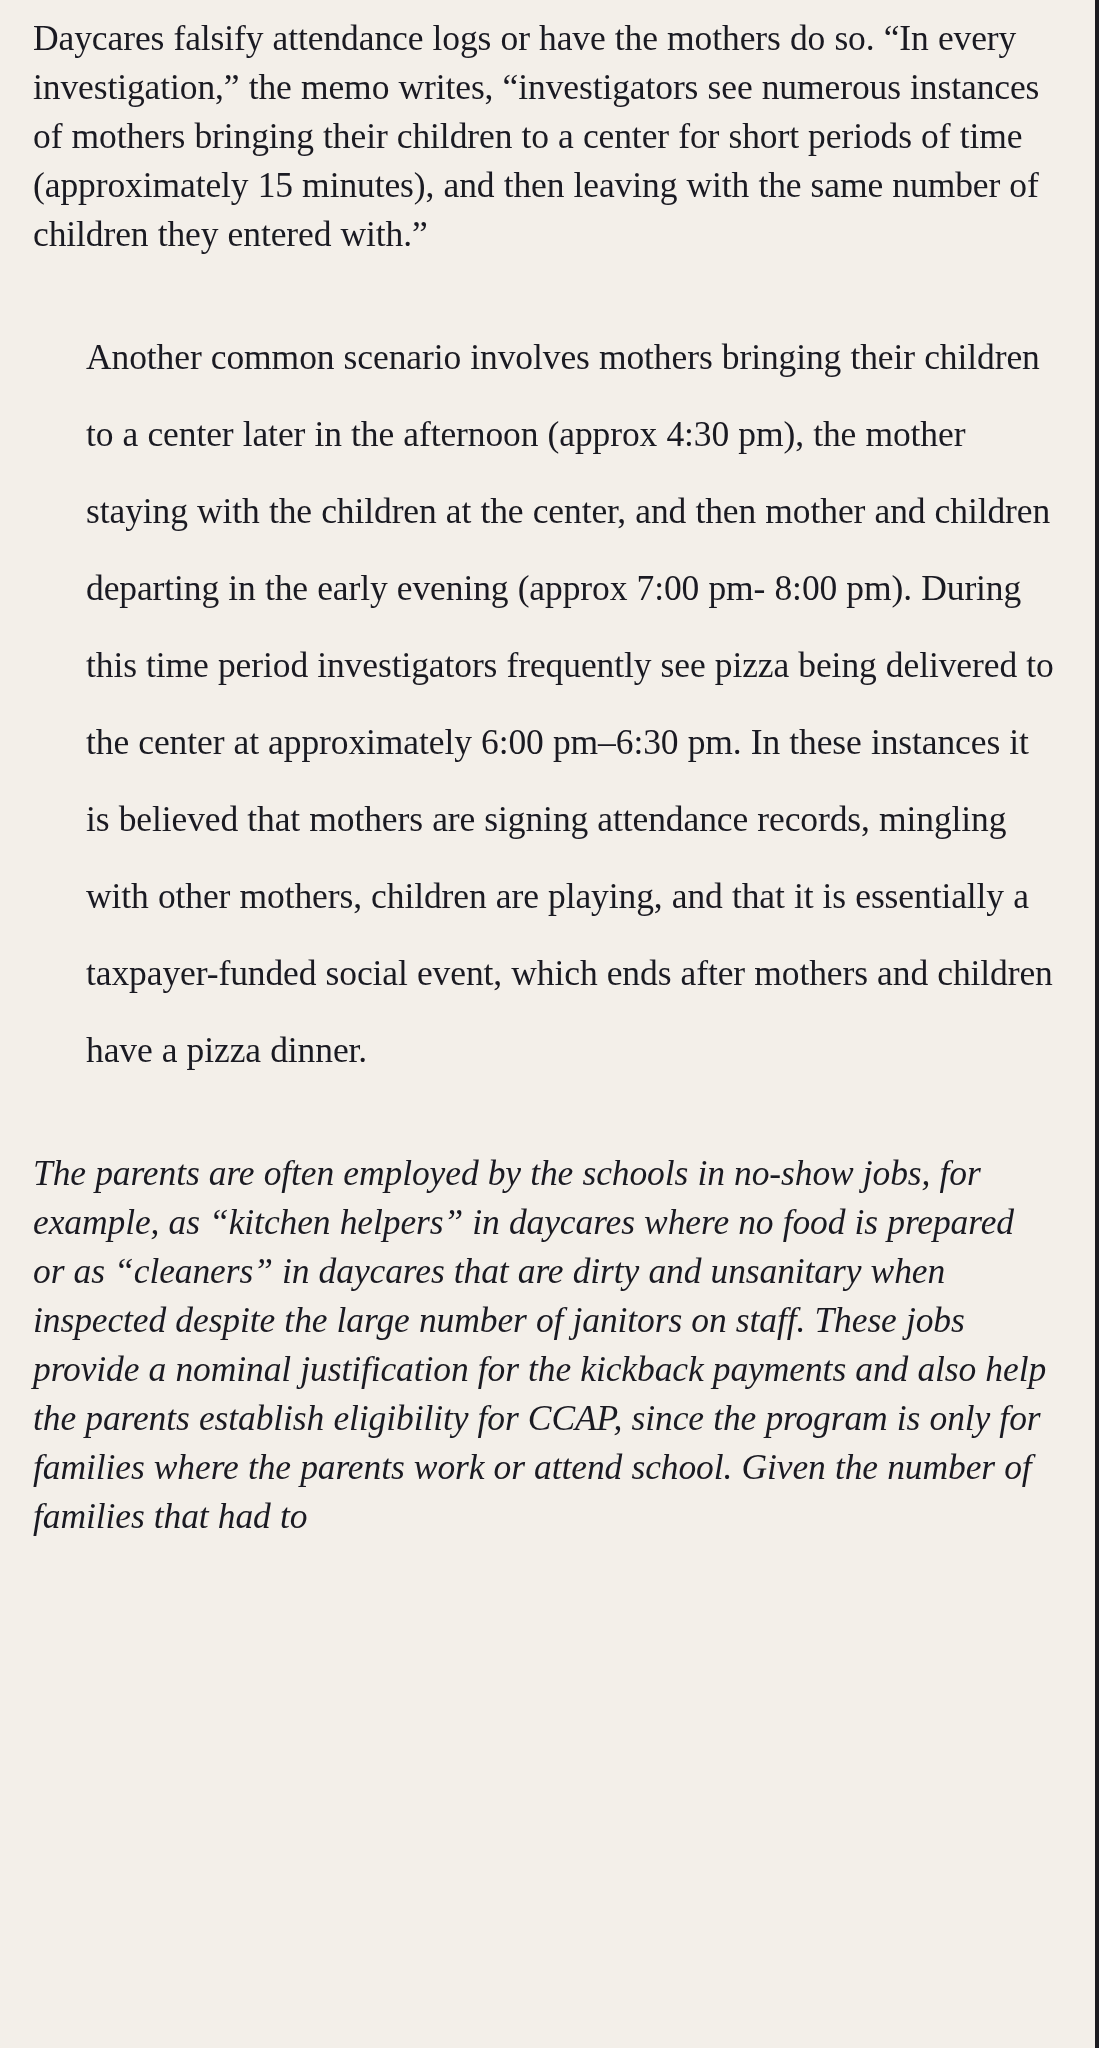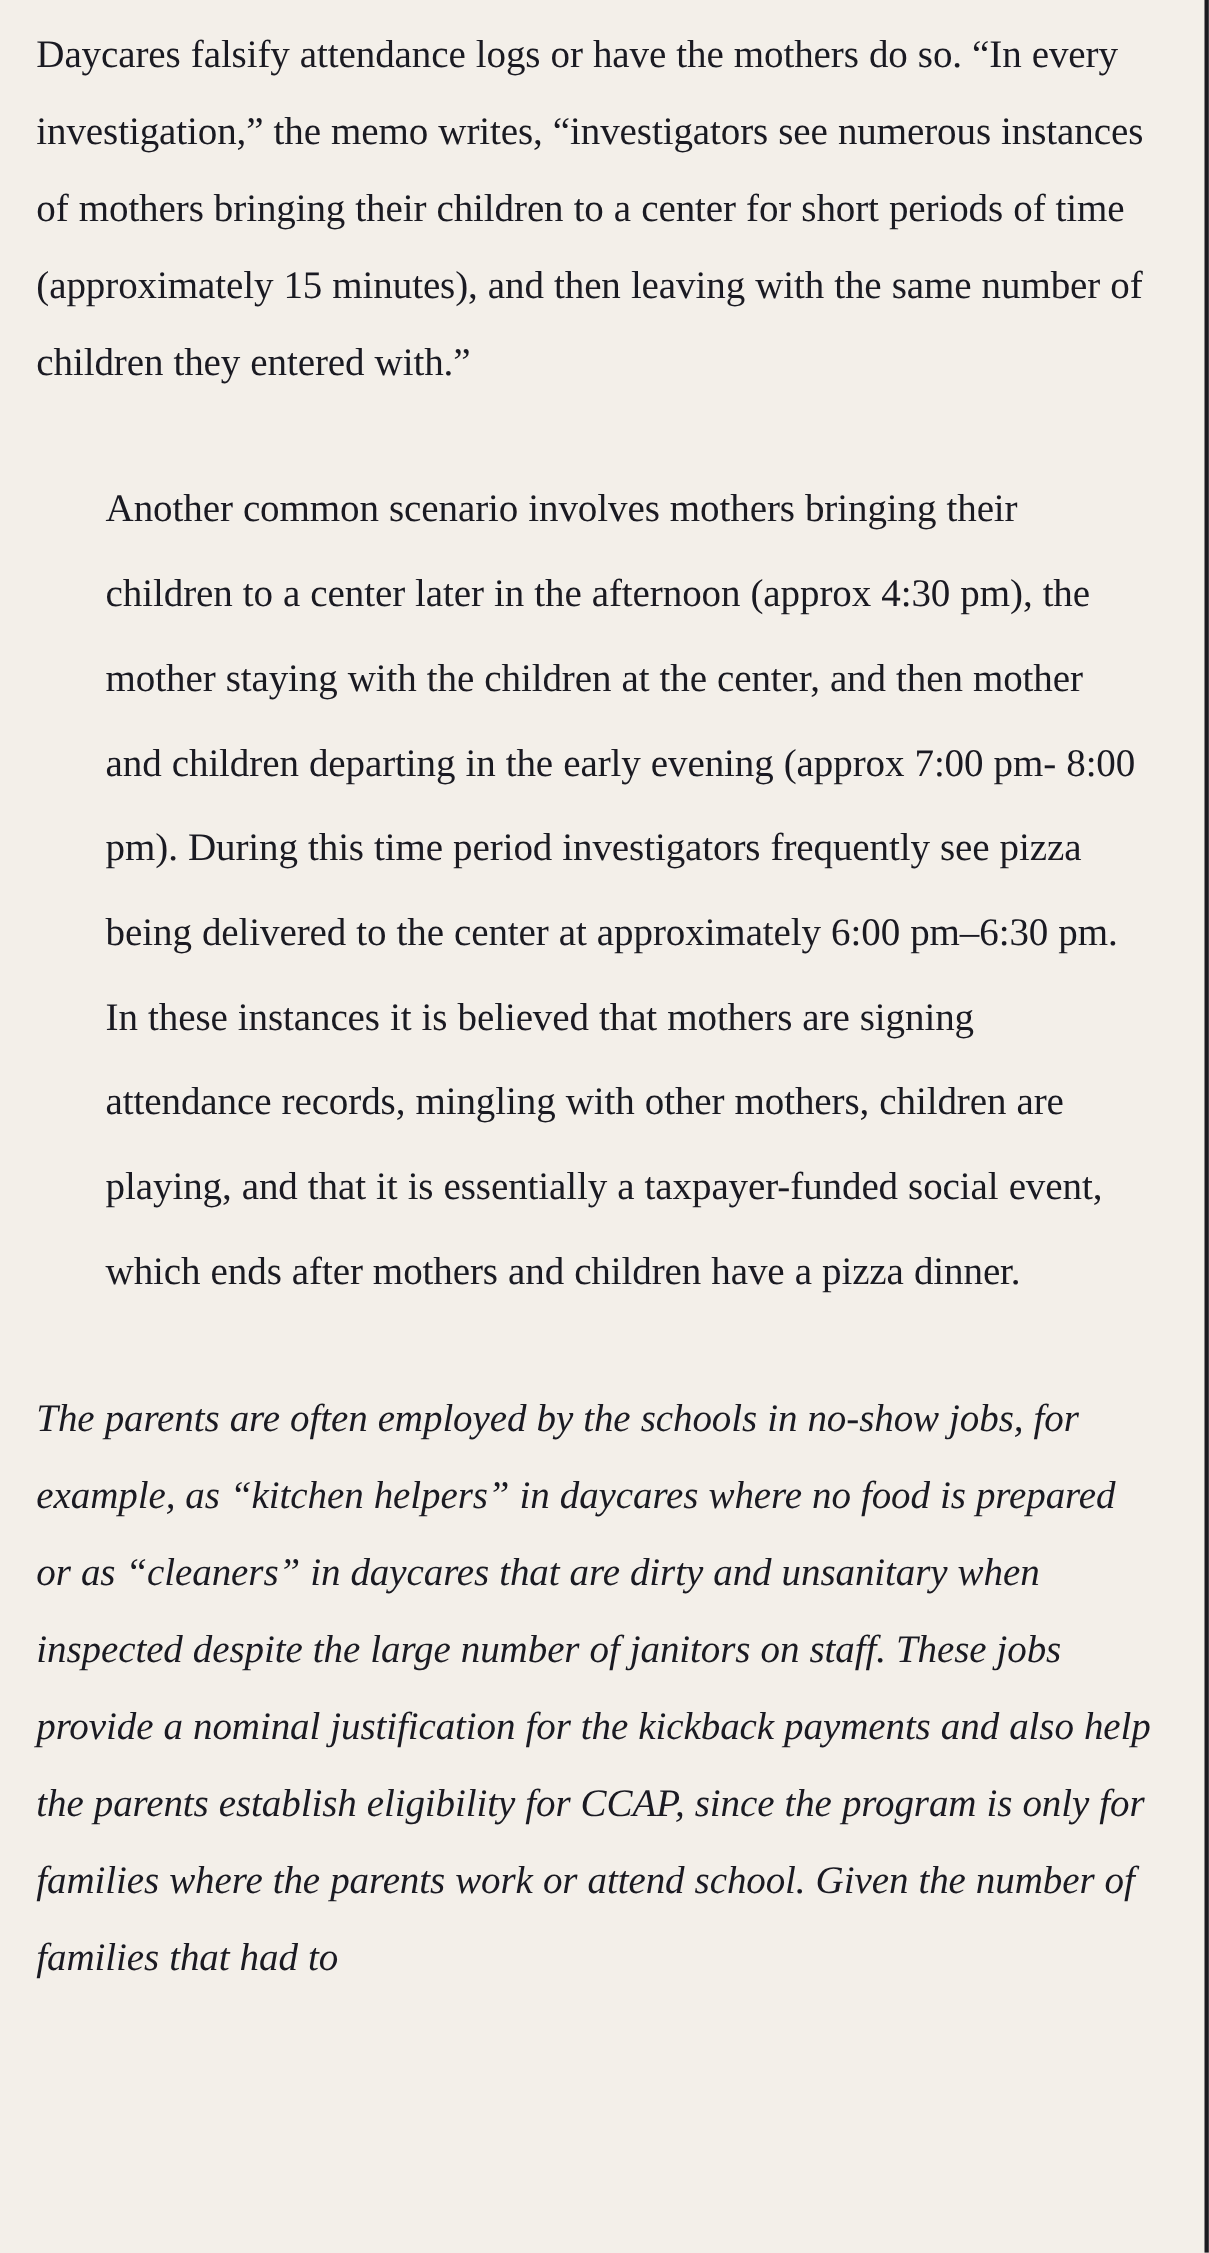--- a/index.html
+++ b/index.html
@@ -41,33 +41,33 @@
     left: 0;
     width: 1092px;
     padding: 14px 0 0 0;
     box-sizing: border-box;
   }
 
   p.body-para {
     margin: 0;
     padding: 0 40px 0 33px;
     font-size: 35.5px;
-    line-height: 70px;
+    line-height: 49px;
     letter-spacing: -0.1px;
     word-spacing: 0.4px;
     text-align: left;
     color: #1a1a22;
   }
 
   p.body-para + .pull-quote {
     margin-top: 60px;
   }
 
   .pull-quote {
-    margin: 18px;
+    margin: 8px;
     padding: 0 30px 0 78px;
     font-size: 35.5px;
     line-height: 77px;
     letter-spacing: -0.1px;
     word-spacing: 0.4px;
     color: #1a1a22;
   }
 
   .pull-quote p {
     margin: 0;

